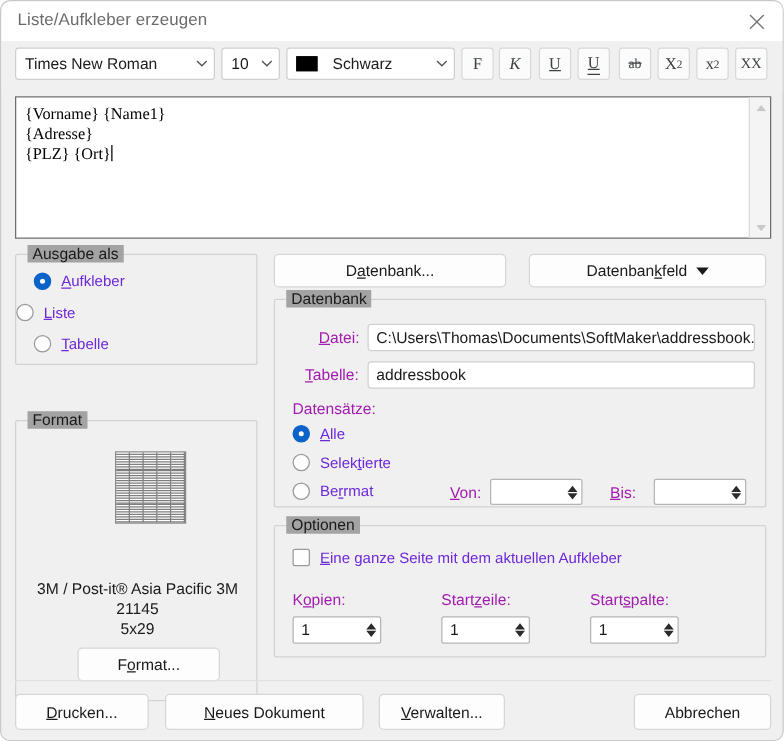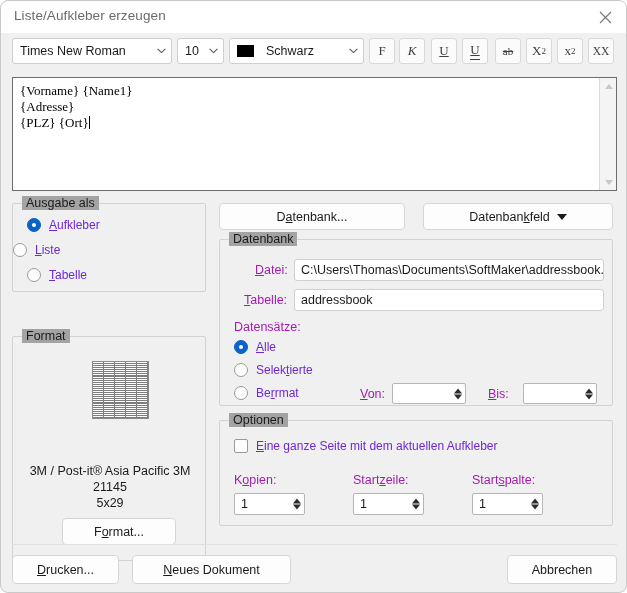--- a/index.html
+++ b/index.html
@@ -663,17 +663,20 @@
   </div>
 
   <div class="sep"></div>
 
   <div class="footer-btn" id="btn-drucken">
     <span><span class="acc">D</span><span>rucken...</span></span>
   </div>
   <div class="footer-btn" id="btn-neuesdok">
     <span><span class="acc">N</span><span>eues Dokument</span></span>
   </div>
+  <div class="footer-btn" id="btn-verwalt">
+    <span><span class="acc">V</span><span>erwalten...</span></span>
+  </div>
   <div class="footer-btn" id="btn-abbrech">
     <span>Abbrechen</span>
   </div>
 
 </div>
 
 </body></html>

